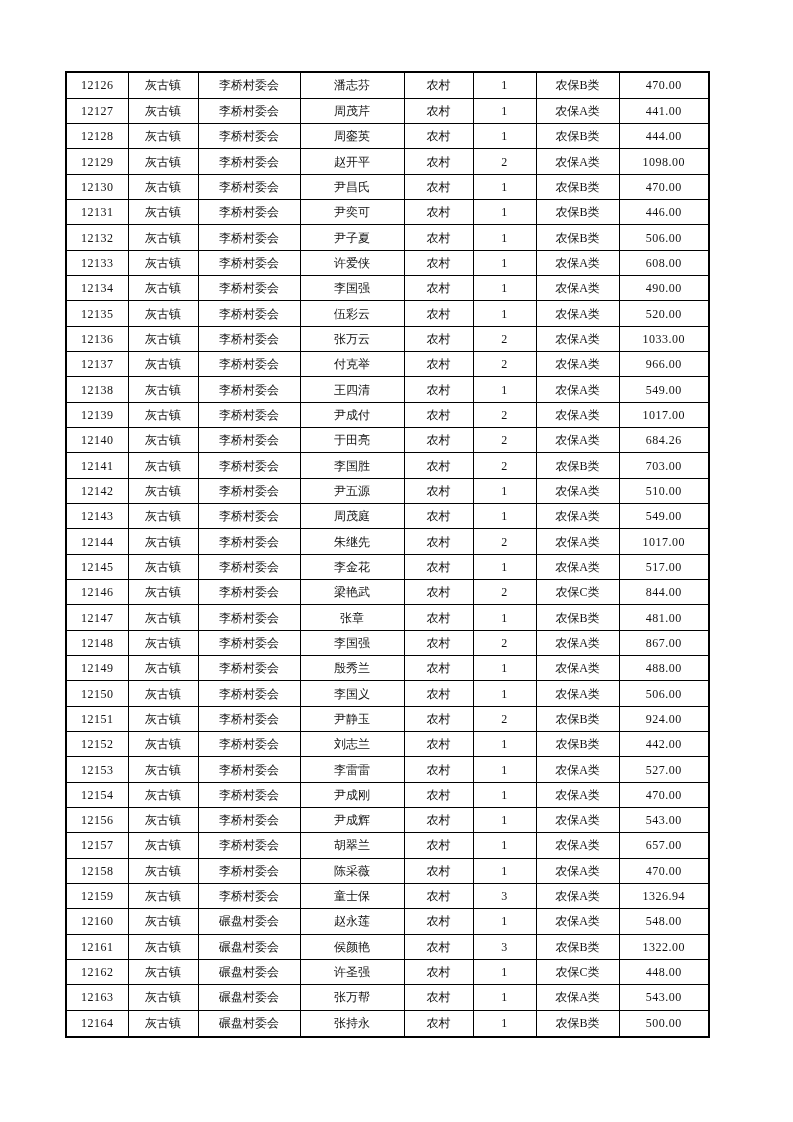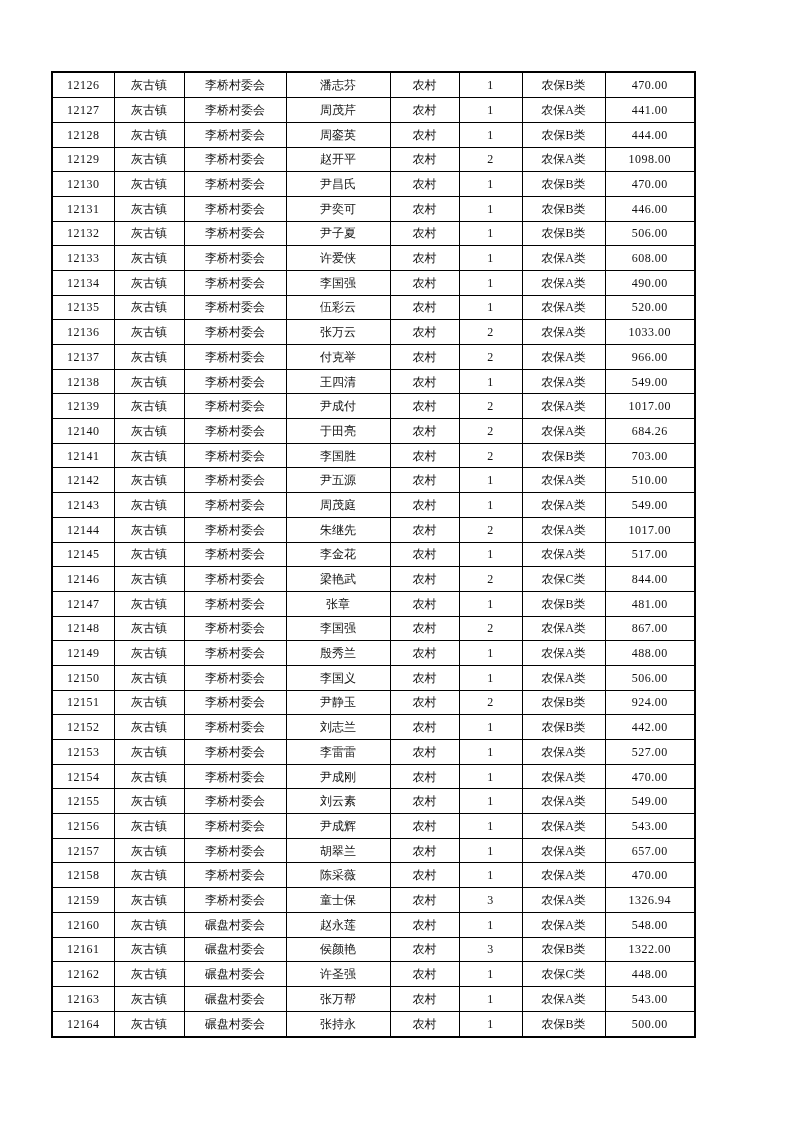--- a/index.html
+++ b/index.html
@@ -17,21 +17,21 @@
   .page {
     position: absolute;
     left: 0; top: 0;
     width: 793px;
     height: 1122px;
     background: #ffffff;
     overflow: hidden;
   }
   table.benefits {
     position: absolute;
-    left: 51px;
+    left: 65px;
     top: 71px;
     width: 643px;
     height: 967px;
     border-collapse: collapse;
     table-layout: fixed;
     border: 2px solid #000000;
   }
   table.benefits td {
     border: 1px solid #000000;
     text-align: center;
@@ -356,30 +356,20 @@
           <td class="num">12154</td>
           <td>灰古镇</td>
           <td>李桥村委会</td>
           <td>尹成刚</td>
           <td>农村</td>
           <td class="num">1</td>
           <td>农保A类</td>
           <td class="num">470.00</td>
         </tr>
         <tr>
-          <td class="num">12155</td>
-          <td>灰古镇</td>
-          <td>李桥村委会</td>
-          <td>刘云素</td>
-          <td>农村</td>
-          <td class="num">1</td>
-          <td>农保A类</td>
-          <td class="num">549.00</td>
-        </tr>
-        <tr>
           <td class="num">12156</td>
           <td>灰古镇</td>
           <td>李桥村委会</td>
           <td>尹成辉</td>
           <td>农村</td>
           <td class="num">1</td>
           <td>农保A类</td>
           <td class="num">543.00</td>
         </tr>
         <tr>

